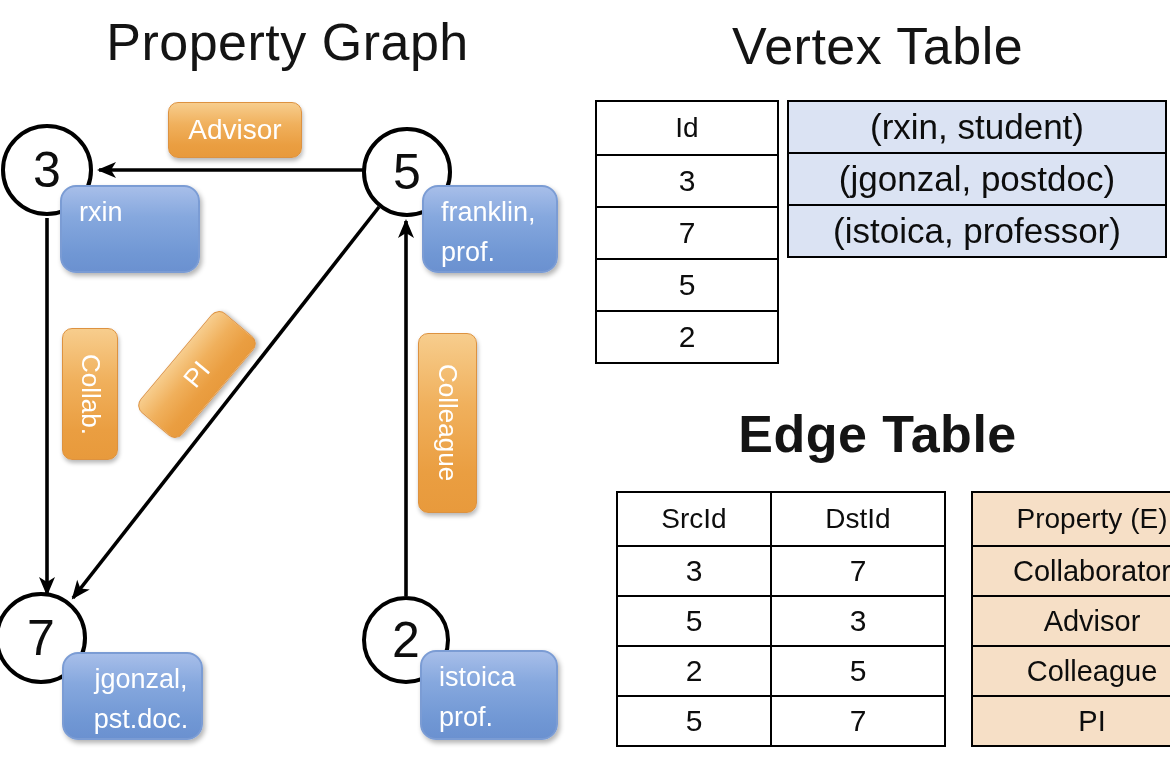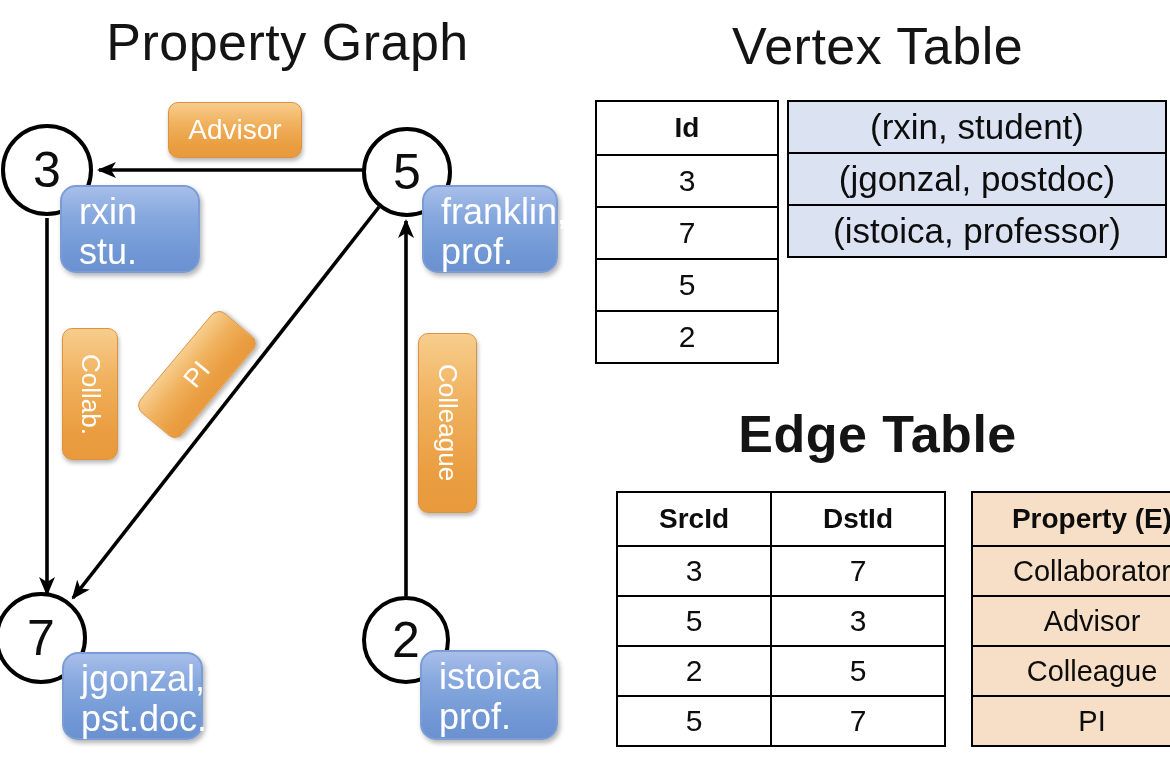--- a/index.html
+++ b/index.html
@@ -32,21 +32,21 @@
   #circle-3{left:1px;top:124px;width:92px;height:92px;}
   #circle-5{left:362px;top:127px;width:90px;height:90px;}
   #circle-7{left:-5px;top:592px;width:92px;height:92px;}
   #circle-2{left:362px;top:596px;width:88px;height:88px;}
 
   .vertex-label{
     position:absolute;z-index:3;box-sizing:border-box;
     background:linear-gradient(180deg,#a7bee9 0%,#86a8de 35%,#7097d4 80%,#6b91d0 100%);
     border:2px solid #7b9cd4;border-radius:16px;
     box-shadow:2px 3px 5px rgba(0,0,0,0.30);
-    color:#fff;font-size:36px;line-height:40px;
+    color:#fff;font-size:27px;line-height:40px;
     padding:5px 0 0 17px;
   }
   #label-rxin{left:60px;top:185px;width:140px;height:88px;}
   #label-franklin{left:422px;top:185px;width:136px;height:88px;}
   #label-jgonzal{left:62px;top:652px;width:141px;height:88px;text-align:center;}
   #label-istoica{left:420px;top:650px;width:138px;height:90px;}
 
   .edge-label{
     position:absolute;z-index:3;box-sizing:border-box;
     background:linear-gradient(180deg,#f7cd8d 0%,#f0b05c 40%,#ea9e41 78%,#e89a3c 100%);
@@ -60,21 +60,21 @@
   #label-colleague{left:418px;top:333px;width:59px;height:180px;font-size:26px;}
   #label-pi{left:132px;top:347px;width:130px;height:55px;transform:rotate(-50deg);font-size:26px;}
   .vtext{writing-mode:vertical-rl;}
 
   
   .tbl{
     position:absolute;border-collapse:collapse;table-layout:fixed;
     text-align:center;color:#0d0d0d;background:#fff;
   }
   .tbl th,.tbl td{border:2.5px solid #000;padding:0;}
-  .tbl th{font-weight:bold;font-size:28px;}
+  .tbl th{font-weight:normal;font-size:28px;}
   .tbl td{font-size:30px;}
 
   #vt-id{left:595px;top:100px;width:184px;}
   #vt-prop{left:787px;top:100px;width:380px;}
   #vt-id th,#vt-prop th{height:52px;}
   #vt-id td,#vt-prop td{height:50px;}
   #vt-prop th,#vt-prop td{background:#dbe3f3;}
   #vt-prop td{font-size:35px;}
 
   #et-main{left:616px;top:491px;width:328px;}
@@ -112,21 +112,20 @@
   </div>
   <div class="vertex-circle" id="circle-7">
     <span>7</span>
   </div>
   <div class="vertex-circle" id="circle-2">
     <span>2</span>
   </div>
 
   <div class="vertex-label" id="label-rxin">
     <div>rxin</div>
-    <div>stu.</div>
   </div>
   <div class="vertex-label" id="label-franklin">
     <div>franklin,</div>
     <div>prof.</div>
   </div>
   <div class="vertex-label" id="label-jgonzal">
     <div>jgonzal,</div>
     <div>pst.doc.</div>
   </div>
   <div class="vertex-label" id="label-istoica">

